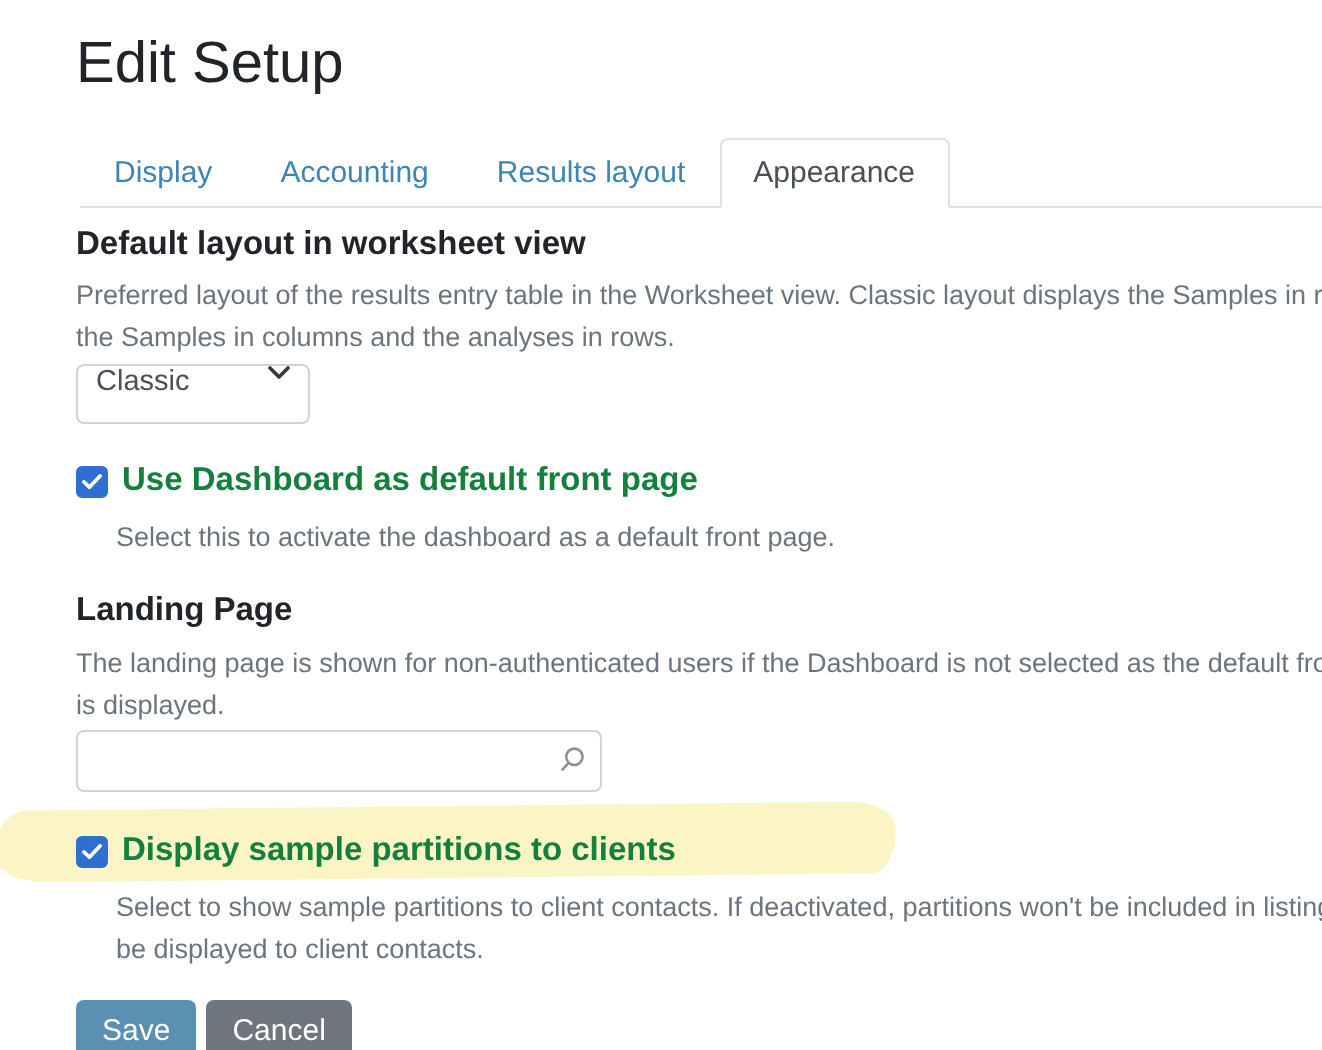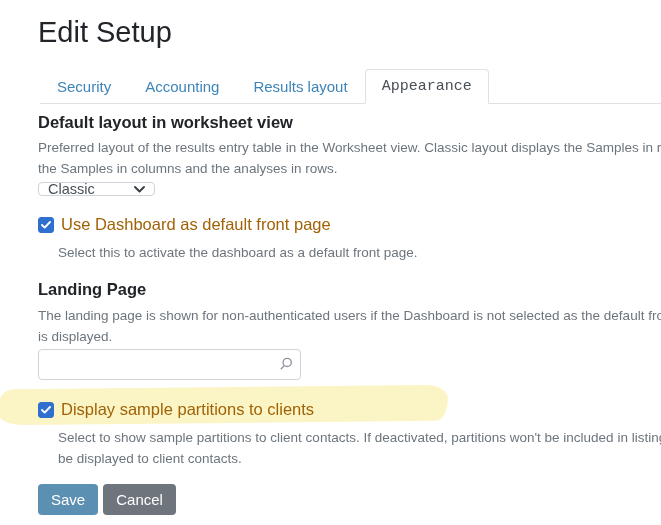--- a/index.html
+++ b/index.html
@@ -11,46 +11,46 @@
   .page-title{font-size:29px;font-weight:400;color:#212529;margin:2px 0 20px 0;}
 
   
   .nav-tabs{display:flex;align-items:flex-end;border-bottom:1px solid #dee2e6;width:1330px;margin-left:2px;}
   .nav-tab{
     font-size:15px;color:#3d84b8;padding:8px 16px;cursor:pointer;
     border:1px solid transparent;border-radius:4px 4px 0 0;margin-bottom:-1px;
     white-space:nowrap;
   }
   .nav-tab.active{
-    color:#495057;background:#fff;border-color:#dee2e6 #dee2e6 #fff #dee2e6;font-family:Liberation Mono, monospace;
+    color:#495057;background:#fff;border-color:#dee2e6 #dee2e6 #fff #dee2e6;
   }
 
   .section-heading{font-size:16.5px;font-weight:700;color:#212529;margin:0;}
   .desc{font-size:13.5px;color:#6c757d;line-height:21px;white-space:nowrap;}
 
   .s1{margin-top:9px;}
   .s1 .desc{margin-top:5px;}
 
   
   .select-box{
-    margin-top:3px;width:117px;height:14px;border:1px solid #ced4da;border-radius:4px;
-    background:#fff;display:flex;align-items:center;justify-content:space-between;
+    margin-top:3px;width:117px;height:30px;border:1px solid #ced4da;border-radius:4px;
+    background:#fff;display:flex;justify-content:space-between;
     padding:0 9px 0 9px;box-sizing:border-box;font-size:14.5px;color:#495057;cursor:pointer;
   }
   .select-box svg{flex:0 0 auto;}
 
   
   .check-row{display:flex;align-items:center;gap:7px;position:relative;}
   .check-row.first{margin-top:19px;}
   .checkbox{
     width:14px;height:14px;border-radius:3px;background:#2e6fd0;border:1px solid #2e6fd0;
     display:flex;align-items:center;justify-content:center;flex:0 0 auto;cursor:pointer;
     position:relative;z-index:1;
   }
-  .check-label{font-size:16.5px;font-weight:400;color:#a16207;position:relative;z-index:1;cursor:pointer;white-space:nowrap;}
+  .check-label{font-size:16.5px;font-weight:700;color:#15803d;position:relative;z-index:1;cursor:pointer;white-space:nowrap;}
   .check-desc{margin-left:20px;margin-top:8px;}
 
   .s3{margin-top:17px;}
   .s3 .desc{margin-top:6px;}
 
   
   .search-wrap{position:relative;width:263px;margin-top:2px;}
   .search-input{
     width:263px;height:31px;border:1px solid #ced4da;border-radius:4px;box-sizing:border-box;
     padding:0 28px 0 9px;font-size:14px;color:#495057;outline:none;background:#fff;
@@ -76,21 +76,21 @@
   .btn-cancel{background:#6e757c;}
 </style>
 </head>
 <body>
 
 <div class="page">
 
   <h1 class="page-title">Edit Setup</h1>
 
   <div class="nav-tabs">
-    <div class="nav-tab">Security</div>
+    <div class="nav-tab">Display</div>
     <div class="nav-tab">Accounting</div>
     <div class="nav-tab">Results layout</div>
     <div class="nav-tab active">Appearance</div>
   </div>
 
   <div class="s1">
     <h2 class="section-heading">Default layout in worksheet view</h2>
     <div class="desc">Preferred layout of the results entry table in the Worksheet view. Classic layout displays the Samples in rows and the analyses in columns. Transposed layout displays</div>
     <div class="desc" style="margin-top:0;">the Samples in columns and the analyses in rows.</div>
 

